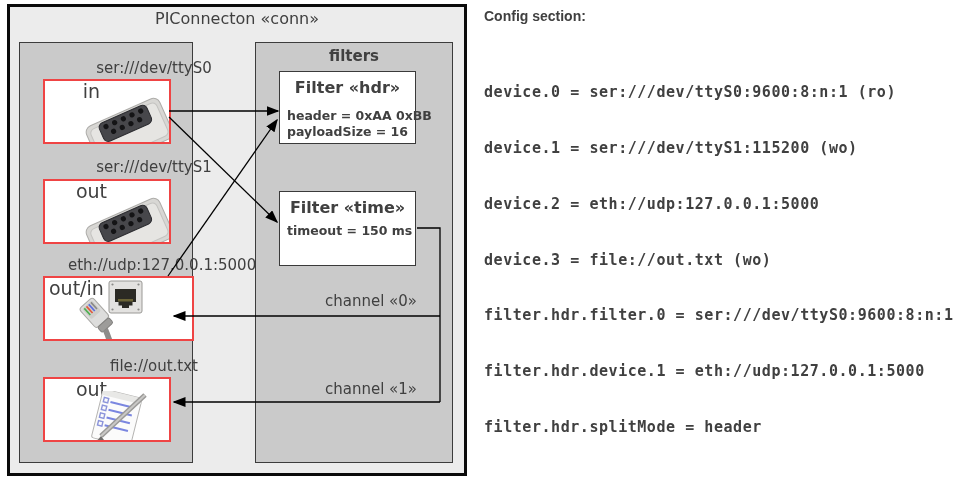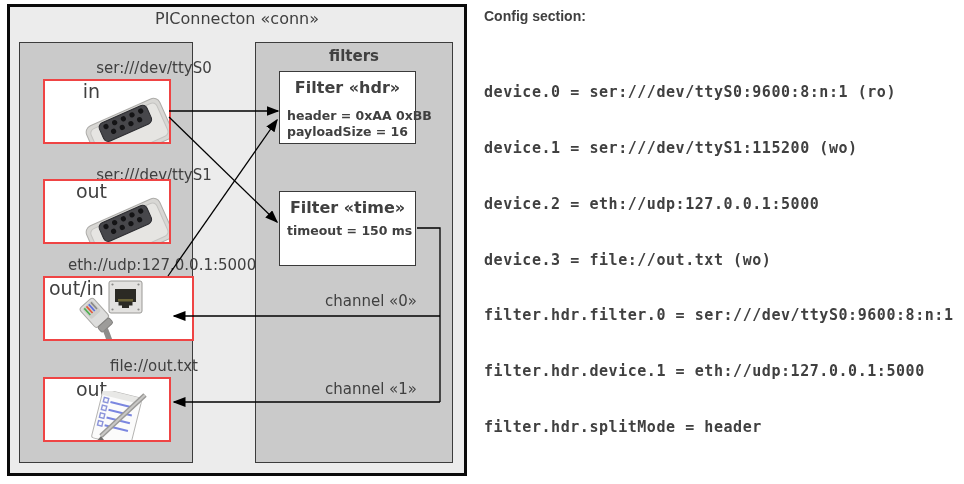--- a/index.html
+++ b/index.html
@@ -67,21 +67,21 @@
           <circle cx="19" cy="-9" r="2.6" fill="#141416"></circle>
           <circle cx="-14" cy="-1.5" r="2.6" fill="#141416"></circle>
             <circle cx="-4.5" cy="-1.5" r="2.6" fill="#141416"></circle>
           <circle cx="5" cy="-1.5" r="2.6" fill="#141416"></circle>
             <circle cx="14.5" cy="-1.5" r="2.6" fill="#141416"></circle>
           <circle cx="-31" cy="16" r="2.8" fill="#8f8e8b"></circle>
         </g>
       </svg>
     </div>
 
-    <div class="dev-url" style="top:123px;">ser:///dev/ttyS1</div>
+    <div class="dev-url" style="top:115px;">ser:///dev/ttyS1</div>
     <div class="dev-box" style="top:136px;">
       <span class="dev-mode">out</span>
       <svg class="dev-img" style="left:34px;top:8px;" width="92" height="54" viewBox="0 0 92 54">
         <g transform="translate(48,38) rotate(-24)">
           <rect x="-40" y="-16" width="80" height="44" rx="7" fill="#d8d7d4" stroke="#adaca9"></rect>
           <rect x="-36" y="-12" width="72" height="36" rx="5" fill="#e6e5e2" stroke="#c4c3c0"></rect>
           <rect x="-26" y="-14" width="52" height="20" rx="5" fill="#47474b" stroke="#2c2c30"></rect>
           <circle cx="-19" cy="-9" r="2.6" fill="#141416"></circle>
             <circle cx="-9.5" cy="-9" r="2.6" fill="#141416"></circle>
           <circle cx="0" cy="-9" r="2.6" fill="#141416"></circle>

